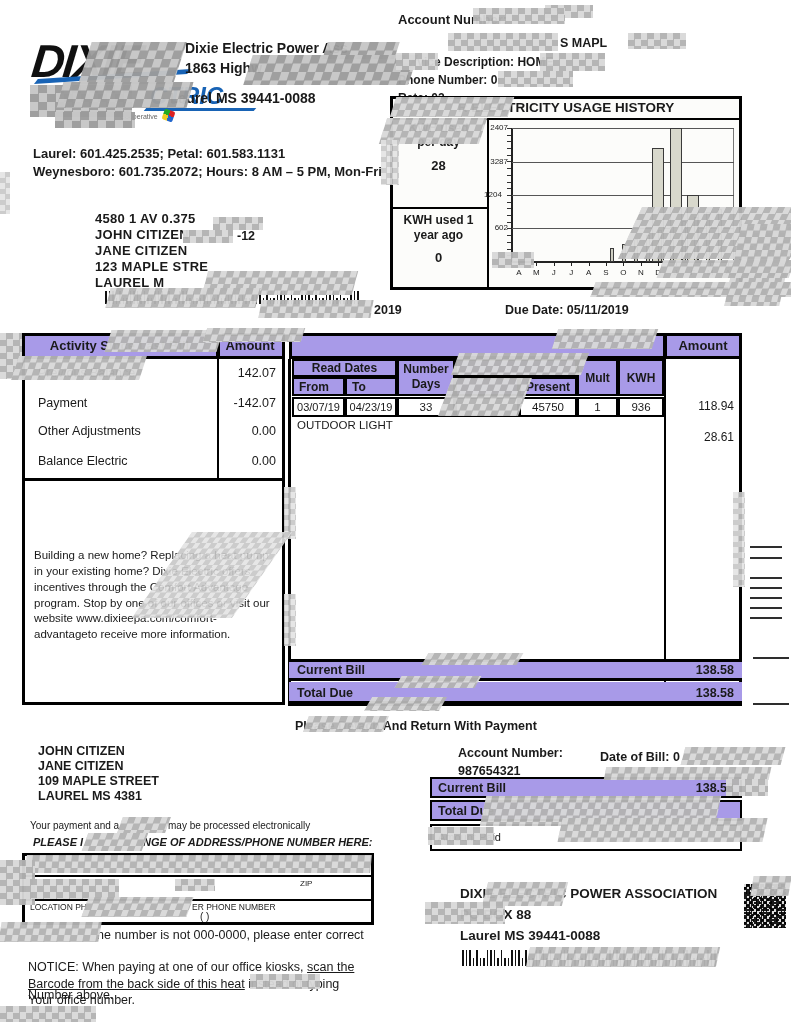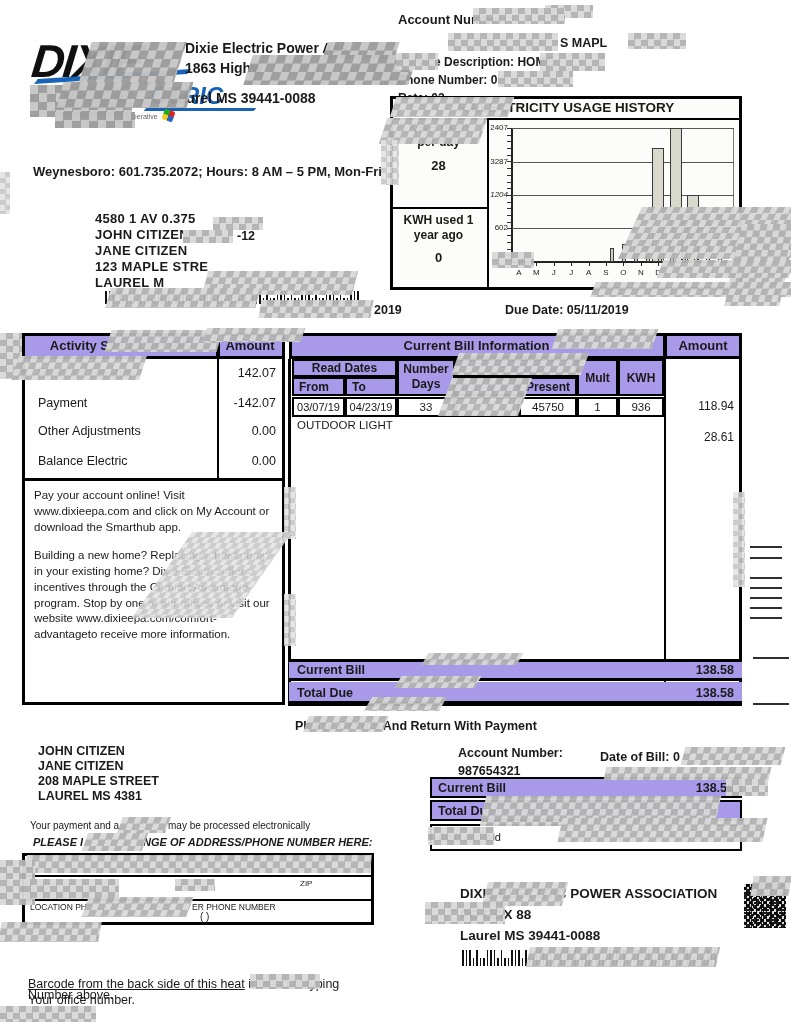--- a/index.html
+++ b/index.html
@@ -33,20 +33,21 @@
   <div class="t" style="left:32px;top:34px;font-size:46px;font-weight:bold;font-style:italic;letter-spacing:-2px;transform:skewX(-6deg);color:#101010;">DIXIE</div>
   <div class="t" style="left:150px;top:82px;font-size:24px;font-weight:bold;font-style:italic;color:#1863b5;">CTRIC</div>
   <div style="position:absolute;left:40px;top:74px;width:145px;height:5px;background:#1863b5;transform:skewX(-40deg) rotate(-4deg);"></div>
   <div style="position:absolute;left:145px;top:108px;width:110px;height:3px;background:#1863b5;transform:skewX(-40deg);"></div>
   <div class="t" style="left:120px;top:113px;font-size:7px;color:#666;">Cooperative</div>
   <div style="position:absolute;left:163px;top:110px;width:11px;height:11px;background:conic-gradient(#d22 0 90deg,#26c 0 180deg,#ec2 0 270deg,#2a2 0 360deg);border-radius:2px;transform:rotate(20deg);"></div>
 
   <div class="t b" style="left:185px;top:40px;font-size:14px;">Dixie Electric Power Ass</div>
   <div class="t b" style="left:185px;top:60px;font-size:14px;">1863 Highw</div>
   <div class="t b" style="left:170px;top:90px;font-size:14px;">Laurel MS 39441-0088</div>
+  <div class="t b" style="left:33px;top:146px;font-size:13px;">Laurel: 601.425.2535;  Petal: 601.583.1131</div>
   <div class="t b" style="left:33px;top:164px;font-size:13px;">Weynesboro: 601.735.2072; Hours: 8 AM – 5 PM, Mon-Fri</div>
 
   <div class="t b" style="left:398px;top:12px;font-size:13px;">Account Number:</div>
   <div class="t sb" style="left:560px;top:36px;font-size:12.5px;">S MAPL</div>
   <div class="t sb" style="left:398px;top:55px;font-size:12px;">Service Description: HOME</div>
   <div class="t sb" style="left:398px;top:73px;font-size:12px;">Phone Number: 0</div>
   <div class="t sb" style="left:398px;top:91px;font-size:12px;">Rate:  02</div>
 
   <div class="bd3" style="position:absolute;left:390px;top:96px;width:352px;height:194px;background:#fcfcfa;"></div>
   <div class="t b c" style="left:390px;top:100px;width:352px;font-size:13.5px;">R ELECTRICITY USAGE HISTORY</div>
@@ -157,26 +158,24 @@
   <div class="t" style="left:38px;top:366px;font-size:12.5px;">Previous Balance</div>
   <div class="t r" style="left:220px;top:366px;width:56px;font-size:12.5px;">142.07</div>
   <div class="t" style="left:38px;top:396px;font-size:12.5px;">Payment</div>
   <div class="t r" style="left:220px;top:396px;width:56px;font-size:12.5px;">-142.07</div>
   <div class="t" style="left:38px;top:424px;font-size:12.5px;">Other Adjustments</div>
   <div class="t r" style="left:220px;top:424px;width:56px;font-size:12.5px;">0.00</div>
   <div class="t" style="left:38px;top:454px;font-size:12.5px;">Balance Electric</div>
   <div class="t r" style="left:220px;top:454px;width:56px;font-size:12.5px;">0.00</div>
 
   <div class="bd3" style="position:absolute;left:22px;top:478px;width:263px;height:227px;"></div>
-  <div class="msg" style="left:34px;top:488px;">Pay your account online! Visit www.dixieepa.com and click on My Account or download the Smarthub app.</div>
   <div class="msg" style="left:34px;top:548px;">Building a new home? Replacing a heat pump in your existing home? Dixie Electric offers incentives through the Comfort Advantage program. Stop by one of our offices or visit our website www.dixieepa.com/comfort-advantageto receive more information.</div>
 
   <div class="pp bd3" style="position:absolute;left:289px;top:333px;width:377px;height:26px;"></div>
   <div class="pp bd3" style="position:absolute;left:664px;top:333px;width:78px;height:26px;"></div>
-  <div class="t b c" style="left:289px;top:338px;width:375px;font-size:13px;">Current Bill Information</div>
   <div class="t b c" style="left:664px;top:338px;width:78px;font-size:13px;">Amount</div>
 
   <div class="ln" style="left:288px;top:359px;width:3px;height:346px;"></div>
   <div class="ln" style="left:739px;top:359px;width:3px;height:346px;"></div>
   <div class="ln" style="left:288px;top:703px;width:454px;height:3px;"></div>
   <div class="ln" style="left:664px;top:359px;width:2px;height:346px;"></div>
 
   <div class="pp bd2 t b c" style="left:292px;top:359px;width:105px;height:18px;font-size:12px;line-height:15px;">Read Dates</div>
   <div class="pp bd2 t b c" style="left:292px;top:377px;width:53px;height:19px;font-size:12px;line-height:16px;text-align:left;padding-left:5px;box-sizing:border-box;">From</div>
   <div class="pp bd2 t b c" style="left:345px;top:377px;width:52px;height:19px;font-size:12px;line-height:16px;text-align:left;padding-left:5px;box-sizing:border-box;">To</div>
@@ -214,21 +213,21 @@
   <div class="mark" style="left:750px;top:597px;width:32px;"></div>
   <div class="mark" style="left:750px;top:607px;width:32px;"></div>
   <div class="mark" style="left:750px;top:617px;width:32px;"></div>
   <div class="mark" style="left:753px;top:657px;width:36px;"></div>
   <div class="mark" style="left:753px;top:703px;width:36px;"></div>
 
   <div class="t b" style="left:295px;top:719px;font-size:12.5px;">Please Detach And Return With Payment</div>
 
   <div class="t sb" style="left:38px;top:744px;font-size:12.5px;">JOHN CITIZEN</div>
   <div class="t sb" style="left:38px;top:759px;font-size:12.5px;">JANE CITIZEN</div>
-  <div class="t sb" style="left:38px;top:774px;font-size:12.5px;">208 MAPLE STREET</div>
+  <div class="t sb" style="left:38px;top:774px;font-size:12.5px;">109 MAPLE STREET</div>
   <div class="t sb" style="left:38px;top:789px;font-size:12.5px;">LAUREL MS  4381</div>
 
   <div class="t sb" style="left:458px;top:746px;font-size:12.5px;">Account Number:</div>
   <div class="t sb" style="left:458px;top:764px;font-size:12.5px;">987654321</div>
   <div class="t sb" style="left:600px;top:750px;font-size:12.5px;">Date of Bill: 0</div>
 
   <div class="pp bd2" style="position:absolute;left:430px;top:777px;width:312px;height:21px;border-width:2.5px;"></div>
   <div class="t sb" style="left:438px;top:781px;font-size:12.5px;">Current Bill</div>
   <div class="t r sb" style="left:650px;top:781px;width:84px;font-size:12.5px;">138.58</div>
   <div class="pp bd2" style="position:absolute;left:430px;top:800px;width:312px;height:21px;border-width:2.5px;"></div>
@@ -242,21 +241,23 @@
   <div class="t b" style="left:143px;top:836px;font-size:11px;font-style:italic;">NGE  OF ADDRESS/PHONE NUMBER HERE:</div>
 
   <div class="bd3" style="position:absolute;left:22px;top:853px;width:352px;height:72px;"></div>
   <div class="ln" style="left:24px;top:875px;width:348px;height:2px;"></div>
   <div class="ln" style="left:24px;top:899px;width:348px;height:2px;"></div>
   <div class="t" style="left:300px;top:879px;font-size:8px;">ZIP</div>
   <div class="t" style="left:30px;top:902px;font-size:8.5px;">LOCATION PH</div>
   <div class="t" style="left:192px;top:902px;font-size:8.5px;">ER PHONE NUMBER</div>
   <div class="t" style="left:200px;top:911px;font-size:10px;">(          )</div>
 
+  <div class="t" style="left:97px;top:928px;font-size:12.5px;">ne number is not 000-0000, please enter correct</div>
   <div class="t" style="left:28px;top:988px;font-size:12.5px;">Number above.</div>
+  <div class="t" style="left:28px;top:960px;font-size:12.5px;"><span>NOTICE: When paying at one of our office kiosks, </span><span class="u">scan the</span></div>
   <div class="t" style="left:28px;top:977px;font-size:12.5px;"><span class="u">Barcode from the back side of this heat</span><span> instead of typing</span></div>
   <div class="t" style="left:28px;top:993px;font-size:12.5px;">Your office number.</div>
 
   <div class="t b" style="left:460px;top:886px;font-size:13.5px;">DIXIE ELECTRIC POWER ASSOCIATION</div>
   <div class="t b" style="left:460px;top:907px;font-size:13.5px;">PO BOX 88</div>
   <div class="t b" style="left:460px;top:928px;font-size:13.5px;">Laurel MS 39441-0088</div>
   <div class="bc" id="bc2" style="left:462px;top:949px;width:258px;height:17px;">
       <div style="width: 1.5px; margin-right: 2px; background: rgb(17, 17, 17); height: 16px;"></div>
       <div style="width: 1.5px; margin-right: 2px; background: rgb(17, 17, 17); height: 16px;"></div>
       <div style="width: 1.5px; margin-right: 2px; background: rgb(17, 17, 17); height: 16px;"></div>
@@ -405,21 +406,21 @@
   <div class="bl" style="left:752px;top:876px;width:38px;height:20px;transform:skewX(-10deg);"></div>
   <div class="bl" style="left:528px;top:947px;width:190px;height:20px;transform:skewX(-12deg);"></div>
   <div class="bl" style="left:0px;top:1006px;width:96px;height:16px;"></div>
 <div style="position: absolute; left: 511px; top: 128px; width: 2px; height: 134px; background: rgb(34, 34, 34);"></div>
     <div style="position: absolute; left: 512px; top: 261px; width: 222px; height: 2px; background: rgb(34, 34, 34);"></div>
     <div style="position: absolute; left: 507px; top: 128px; width: 4px; height: 134px; background: repeating-linear-gradient(rgb(51, 51, 51) 0px, rgb(51, 51, 51) 1px, transparent 1px, transparent 6.7px);"></div>
     <div style="position: absolute; left: 733px; top: 128px; width: 1px; height: 134px; background: rgb(119, 119, 119);"></div>
     <div style="position: absolute; left: 512px; top: 228.486px; width: 222px; height: 1px; background: rgb(85, 85, 85);"></div>
     <div style="position: absolute; left: 478px; top: 223.486px; width: 30px; text-align: right; font-size: 8px; color: rgb(34, 34, 34);">602</div>
     <div style="position: absolute; left: 512px; top: 194.972px; width: 222px; height: 1px; background: rgb(85, 85, 85);"></div>
-    <div style="position: absolute; left: 478px; top: 189.972px; width: 30px; text-align: right; font-size: 8px; color: rgb(34, 34, 34); font-style: italic;">1204</div>
+    <div style="position: absolute; left: 478px; top: 189.972px; width: 30px; text-align: center; font-size: 8px; color: rgb(34, 34, 34);">1204</div>
     <div style="position: absolute; left: 512px; top: 161.514px; width: 222px; height: 1px; background: rgb(85, 85, 85);"></div>
     <div style="position: absolute; left: 478px; top: 156.514px; width: 30px; text-align: right; font-size: 8px; color: rgb(34, 34, 34);">3287</div>
     <div style="position: absolute; left: 512px; top: 128px; width: 222px; height: 1px; background: rgb(85, 85, 85);"></div>
     <div style="position: absolute; left: 478px; top: 123px; width: 30px; text-align: right; font-size: 8px; color: rgb(34, 34, 34);">2407</div>
     <div style="position: absolute; left: 519px; top: 262px; width: 1px; height: 4px; background: rgb(34, 34, 34);"></div>
     <div style="position: absolute; left: 513px; top: 268px; width: 12px; text-align: center; font-size: 8px; color: rgb(34, 34, 34);">A</div>
     <div style="position: absolute; left: 536.4px; top: 262px; width: 1px; height: 4px; background: rgb(34, 34, 34);"></div>
     <div style="position: absolute; left: 530.4px; top: 268px; width: 12px; text-align: center; font-size: 8px; color: rgb(34, 34, 34);">M</div>
     <div style="position: absolute; left: 553.8px; top: 262px; width: 1px; height: 4px; background: rgb(34, 34, 34);"></div>
     <div style="position: absolute; left: 547.8px; top: 268px; width: 12px; text-align: center; font-size: 8px; color: rgb(34, 34, 34);">J</div>

